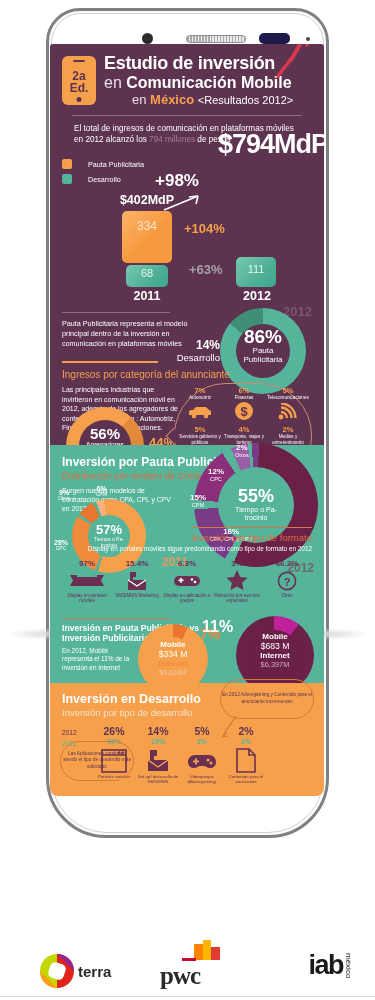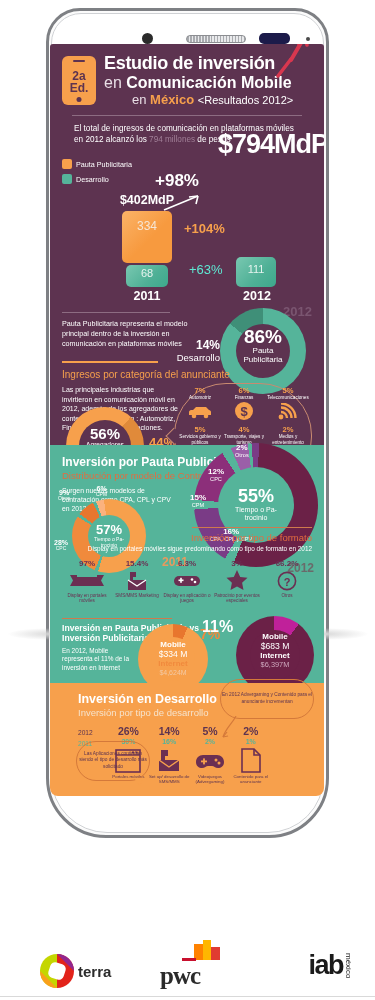--- a/index.html
+++ b/index.html
@@ -36,21 +36,21 @@
   
   .screen{
     position:absolute; left:50px; top:44px; width:274px; height:895px;
     border-radius:3px; overflow:hidden;
   }
 
   
   .sec{ position:relative; width:100%; }
   .sec-purple{ background:#5d3350; }
   .sec-teal{ background:#55b49a; }
-  .sec-orange{ background:#f7a04c; border-radius:0 0 8px 8px;padding-left:16px;}
+  .sec-orange{ background:#f7a04c; border-radius:0 0 8px 8px;}
 
   
   .hdr{ padding:10px 12px 6px 12px; position:relative; }
   .hdr-row{ display:flex; align-items:flex-start; gap:8px; }
   .ed-phone{
     width:34px;height:49px;border-radius:6px;background:#f7a04c;position:relative;flex:0 0 auto;
     display:flex;align-items:center;justify-content:center;flex-direction:column;margin-top:2px;
   }
   .ed-phone .sp{position:absolute;top:4px;left:50%;transform:translateX(-50%);width:12px;height:2px;border-radius:1px;background:#5d3350;}
   .ed-phone .hm{position:absolute;bottom:3px;left:50%;transform:translateX(-50%);width:5px;height:5px;border-radius:50%;background:#5d3350;}
@@ -64,39 +64,39 @@
   .t-line3 .mx{color:#f7a04c;font-weight:bold;}
   .t-line3 .res{color:#ffffff;font-size:11px;}
   .chk{position:absolute;right:-2px;top:-22px;width:40px;height:46px;}
 
   .hr{height:1px;background:#8d6c82;margin:7px 10px 7px 10px;}
   .intro{font-size:8.2px;color:#ffffff;line-height:11px;padding:0 12px;}
   .intro .dim{color:#a07f97;}
 
   
   .legend{padding:8px 12px 0 12px;}
-  .lg-row{display:flex;align-items:center;gap:4px;margin-bottom:5px;}
+  .lg-row{display:flex;align-items:center;gap:16px;margin-bottom:5px;}
   .lg-sw{width:10px;height:10px;border-radius:2px;}
   .lg-sw.o{background:#f7a04c;}
   .lg-sw.t{background:#55b49a;}
   .lg-tx{font-size:7.2px;color:#ffffff;}
 
   
   .bars{position:relative;height:145px;margin-top:-30px;}
   .bar{position:absolute;border-radius:5px;}
   .b-o{background:linear-gradient(135deg,#fbb368 0%,#f79a3f 55%,#f79a3f 100%);}
   .b-t{background:linear-gradient(135deg,#79c8b1 0%,#4fb096 60%,#3da98c 100%);}
   .bar-val{position:absolute;left:0;right:0;top:8px;text-align:center;font-size:12px;color:#f6e6d5;}
   .bar-val.t{color:#e6f4ef;}
   .cap-402{position:absolute;left:50px;top:34px;width:94px;text-align:center;font-size:12.5px;font-weight:bold;color:#ffffff;}
   .cap-794{position:absolute;left:168px;top:-30px;font-size:27px;font-weight:bold;color:#ffffff;letter-spacing:-1px;}
   .yr{position:absolute;font-size:12.5px;color:#ffffff;font-weight:bold;}
   .pct-big{position:absolute;font-size:17px;font-weight:bold;color:#ffffff;}
   .pct-o{position:absolute;font-size:13px;font-weight:bold;color:#f7a04c;}
-  .pct-t{position:absolute;font-size:13px;font-weight:normal;color:#5eead4;}
+  .pct-t{position:absolute;font-size:13px;font-weight:bold;color:#a3a3a3;}
 
   
   .pauta{position:relative;padding:8px 12px 10px 12px;}
   .sec-bar{height:1px;background:#8d6c82;width:108px;margin-bottom:6px;}
   .sec-bar.acc{background:#f7a04c;height:2px;width:96px;}
   .para{font-size:7.2px;color:#ffffff;line-height:10px;width:128px;}
   .yr-ghost{position:absolute;font-size:13px;color:#7a5570;font-weight:bold;}
   .donut86{position:absolute;right:18px;top:4px;width:86px;height:86px;border-radius:50%;}
   .donut86 .hole{position:absolute;left:16px;top:16px;width:54px;height:54px;border-radius:50%;background:#5d3350;}
   .d86-txt{position:absolute;left:0;right:0;top:20px;text-align:center;}

